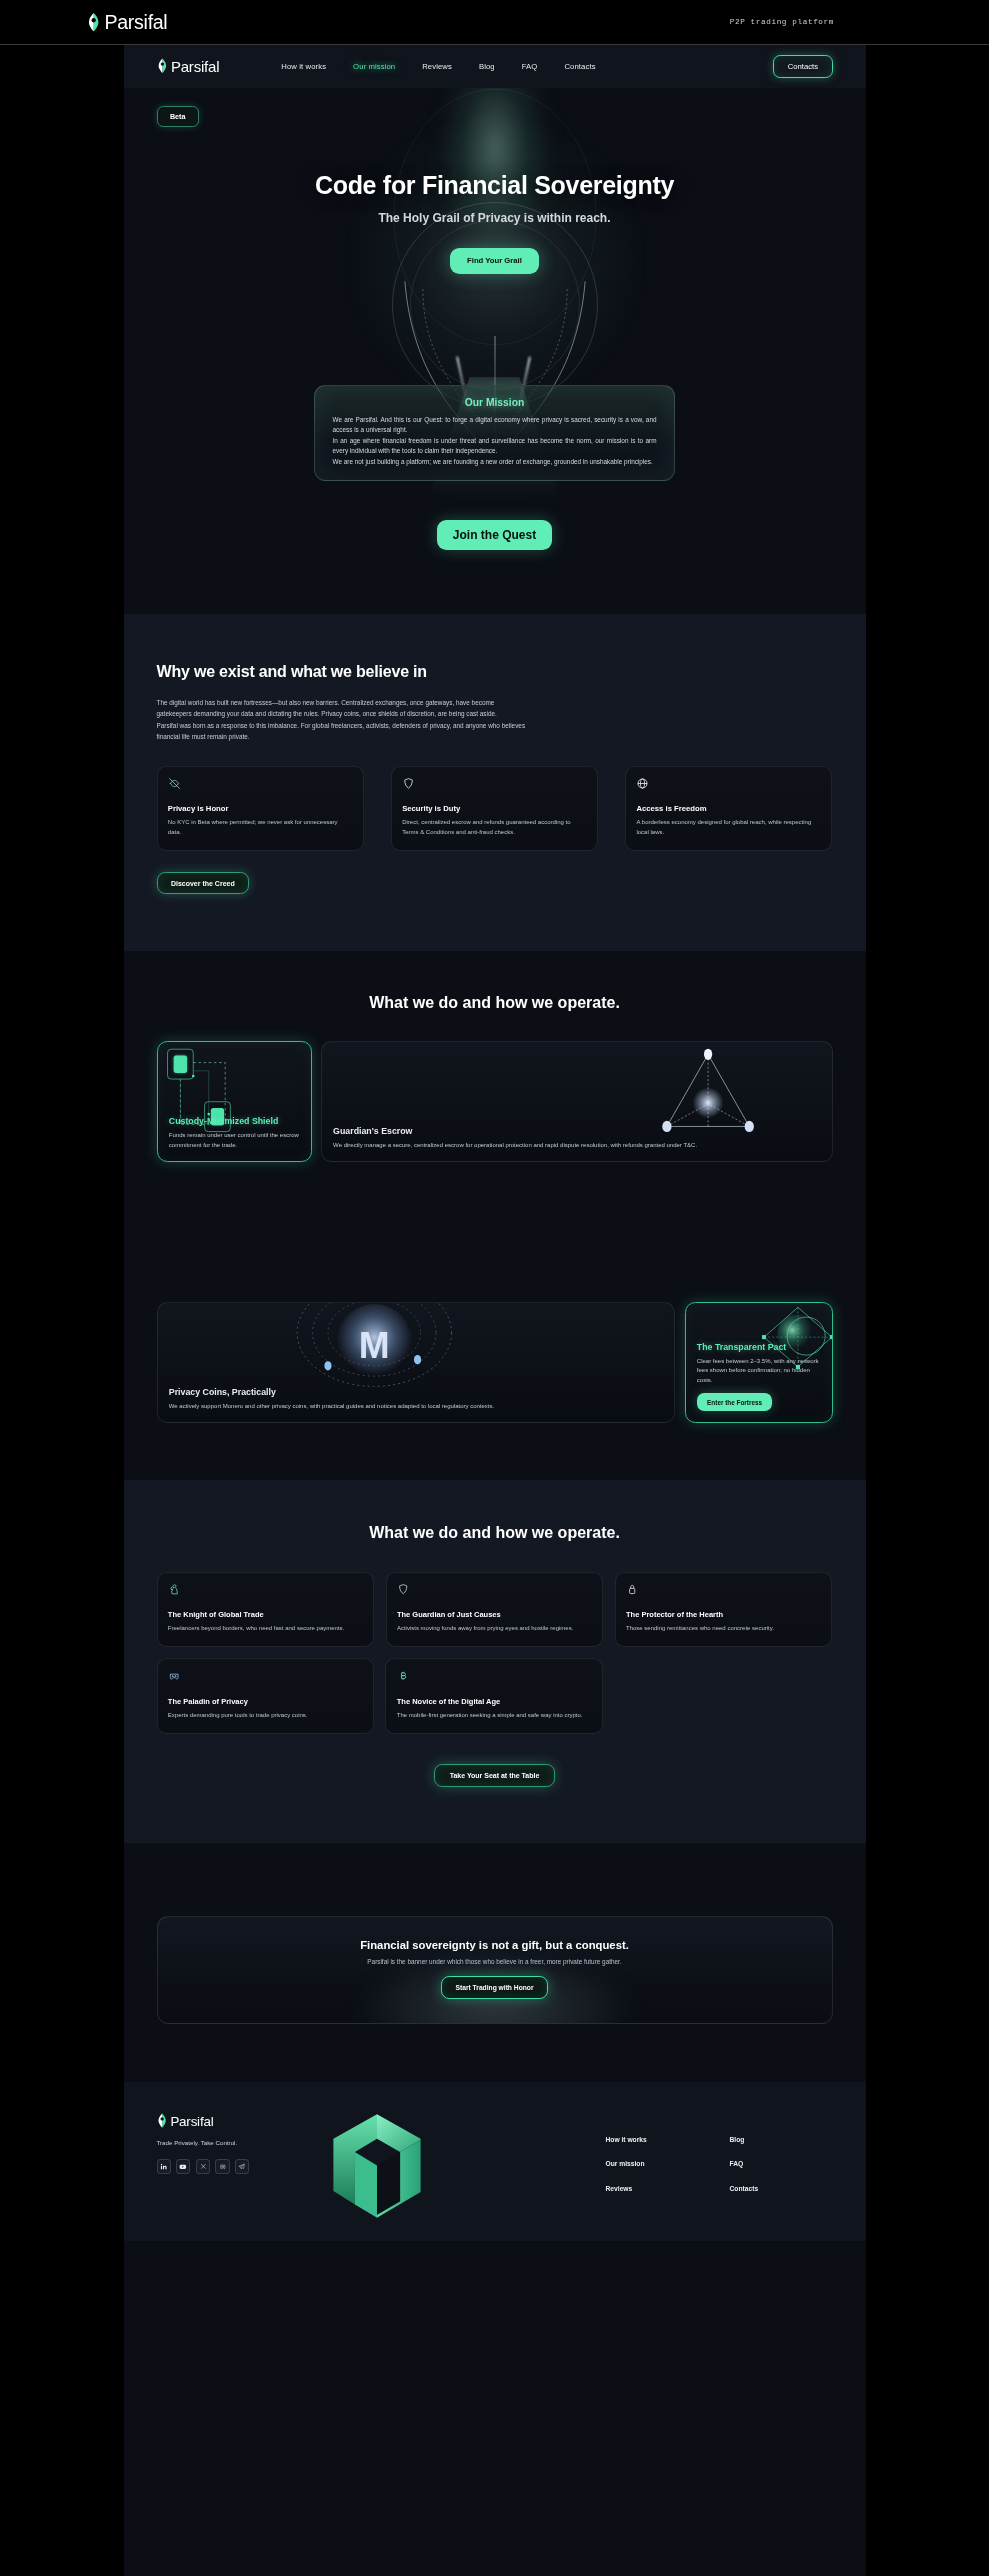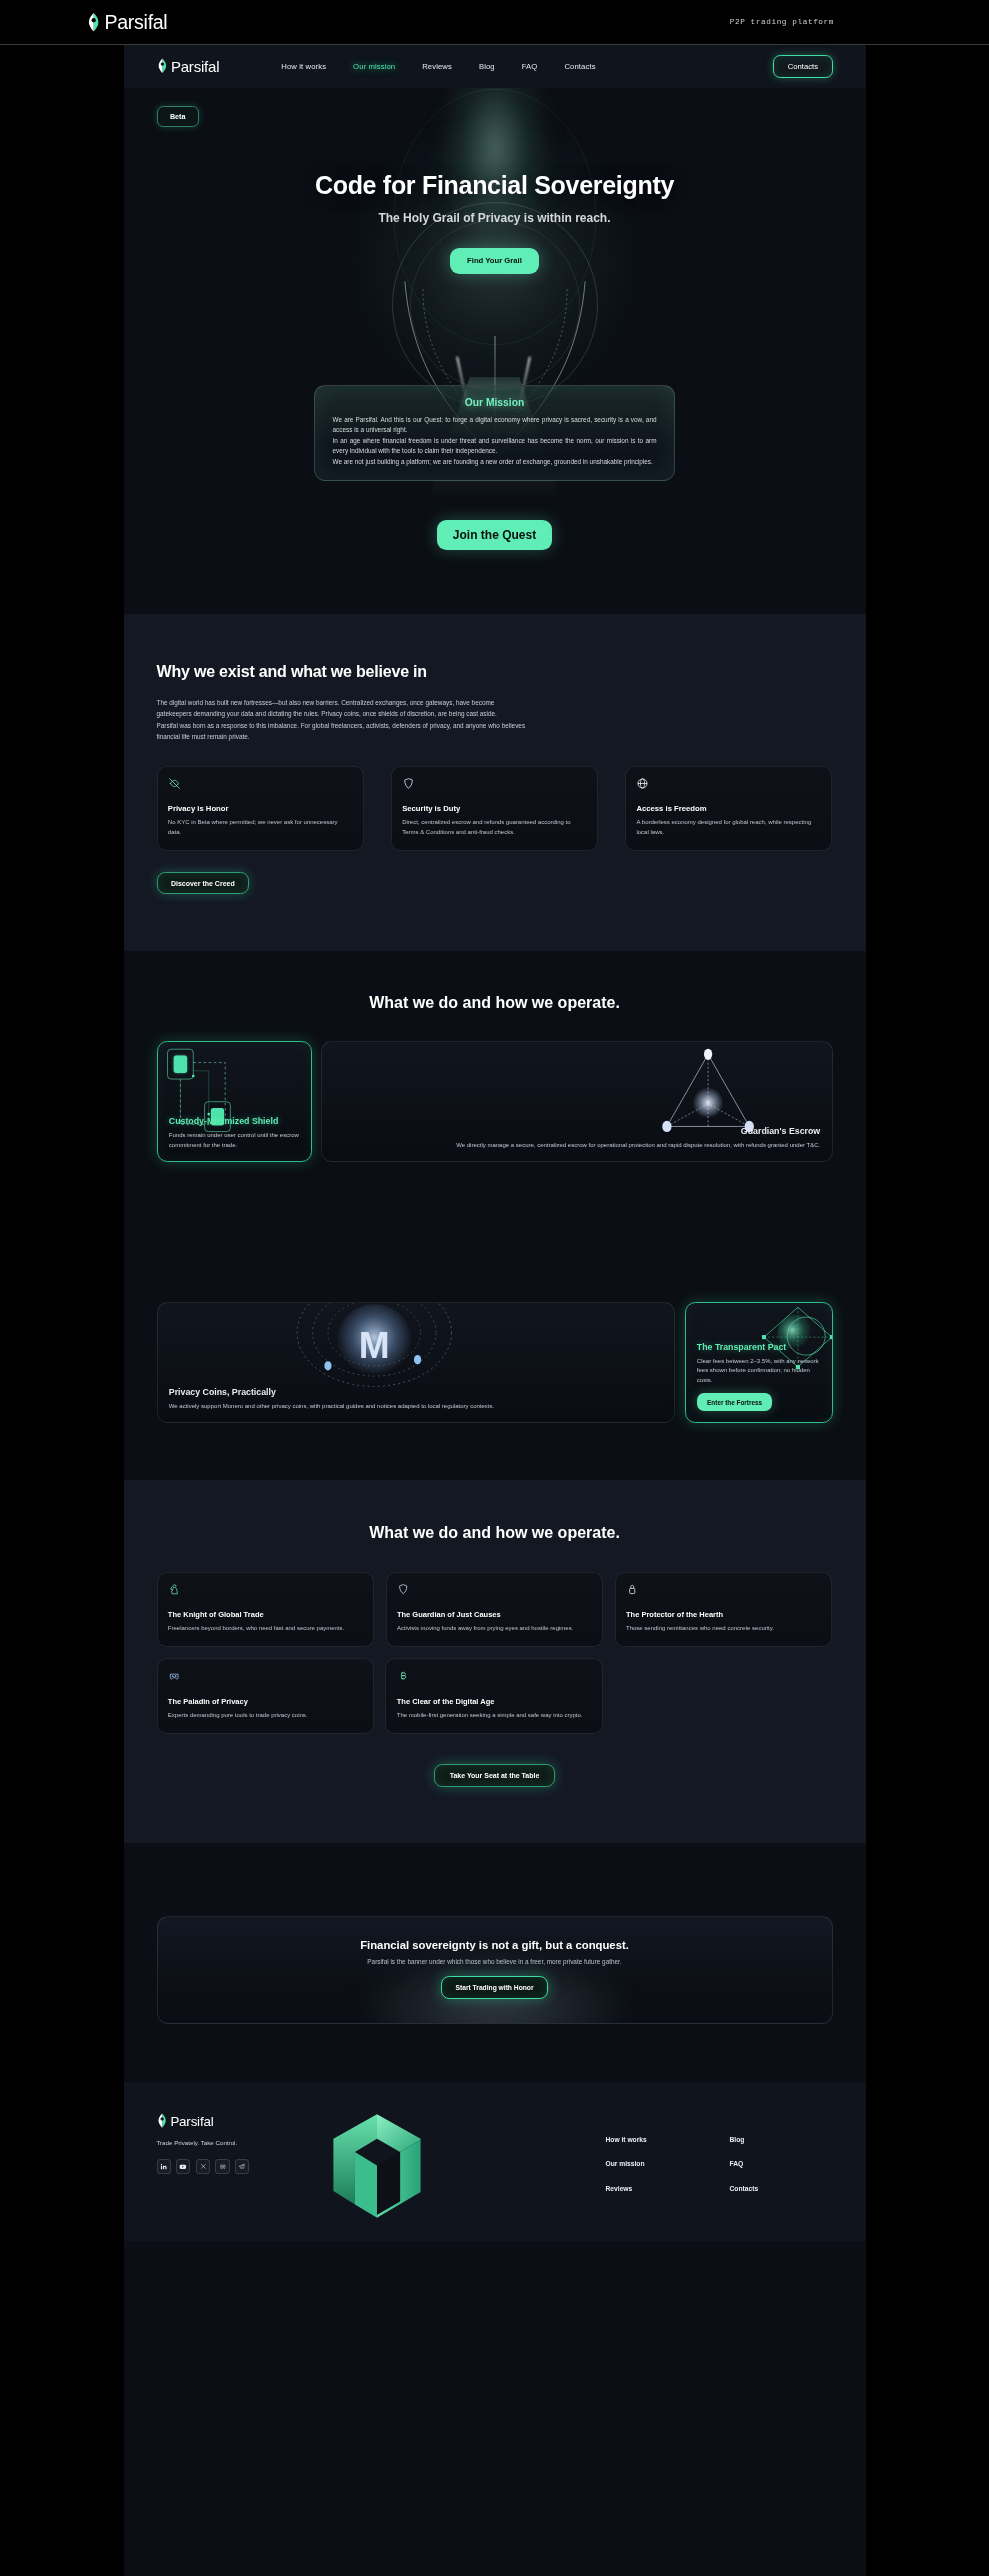--- a/index.html
+++ b/index.html
@@ -228,21 +228,21 @@
   .bcard p { color: #c4cbd3; font-size: 6px; line-height: 1.62; position: relative; z-index: 3; }
   .bcard .art { position:absolute; inset:0; z-index:1; pointer-events:none; }
 
   .bcard .btn-fortress {
     margin-top: 7.2px; align-self: flex-start;
     background: #60edb6; color: #07120e; font-size: 6.4px; font-weight: 700;
     border:none; border-radius: 7.2px; padding: 5.7px 10.3px; cursor:pointer;
     box-shadow: 0 0 11.3px rgba(96,237,182,.30); position: relative; z-index: 3;
   }
   .cell-a { grid-column: 1; grid-row: 1; }
-  .cell-b { grid-column: 2; grid-row: 1; text-align: right; }
+  .cell-b { grid-column: 2; grid-row: 1; }
   .bento2 { margin-top: 9.3px; display: grid; grid-template-columns: 1fr 148px; gap: 9.3px; }
 
   
   .sec-personas { background: #141823; padding: 44px 33px 56px; }
   .pcards { display:flex; gap: 11.3px; margin-top: 30px; }
   .pcard {
     flex:1; border:0.5px solid rgba(255,255,255,.085); border-radius: 9.3px;
     background: linear-gradient(180deg, #0e1118 0%, #0b0e14 100%);
     padding: 10.3px 10.3px 12.4px; min-height: 68px;
     display:flex; flex-direction:column;
@@ -582,21 +582,21 @@
         <p>Experts demanding pure tools to trade privacy coins.</p>
       </div>
       <div class="pcard">
         <div class="picon">
           <svg width="12.4" height="12.4" viewBox="0 0 24 24" fill="none" stroke="#6be6b6" stroke-width="1.5" stroke-linejoin="round">
             <path d="M8.6 5.8 H13.6 C15.3 5.8 16.4 6.9 16.4 8.4 C16.4 9.9 15.3 11 13.6 11 H8.6 Z"></path>
             <path d="M8.6 11 H14.2 C16 11 17.1 12.1 17.1 13.7 C17.1 15.2 16 16.3 14.2 16.3 H8.6 Z"></path>
             <path d="M10.4 3.6 V5.8 M13.4 3.6 V5.8 M10.4 16.3 V18.6 M13.4 16.3 V18.6"></path>
           </svg>
         </div>
-        <h3>The Clear of the Digital Age</h3>
+        <h3>The Novice of the Digital Age</h3>
         <p>The mobile-first generation seeking a simple and safe way into crypto.</p>
       </div>
     </div>
 
     <div class="seat-wrap">
       <button class="btn-seat">Take Your Seat at the Table</button>
     </div>
   </section>
 
   <section class="sec-cta">

